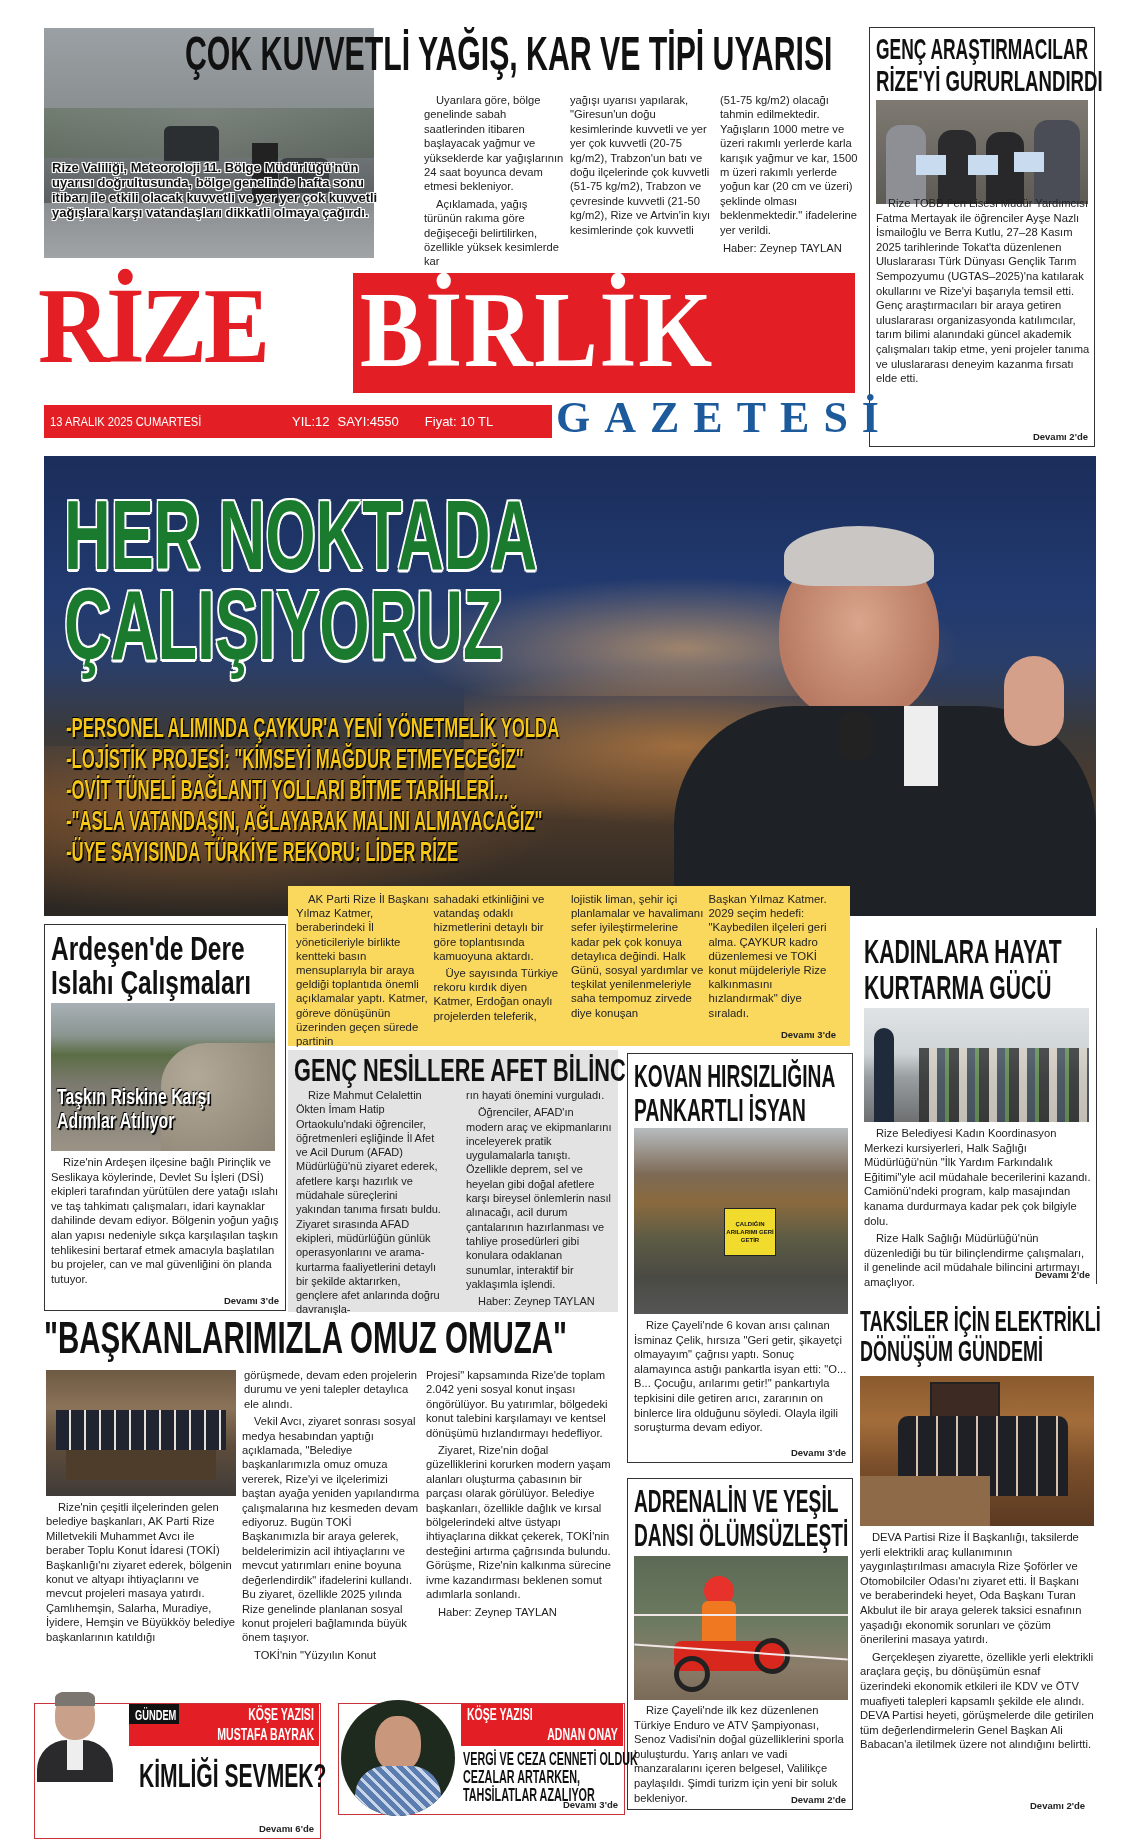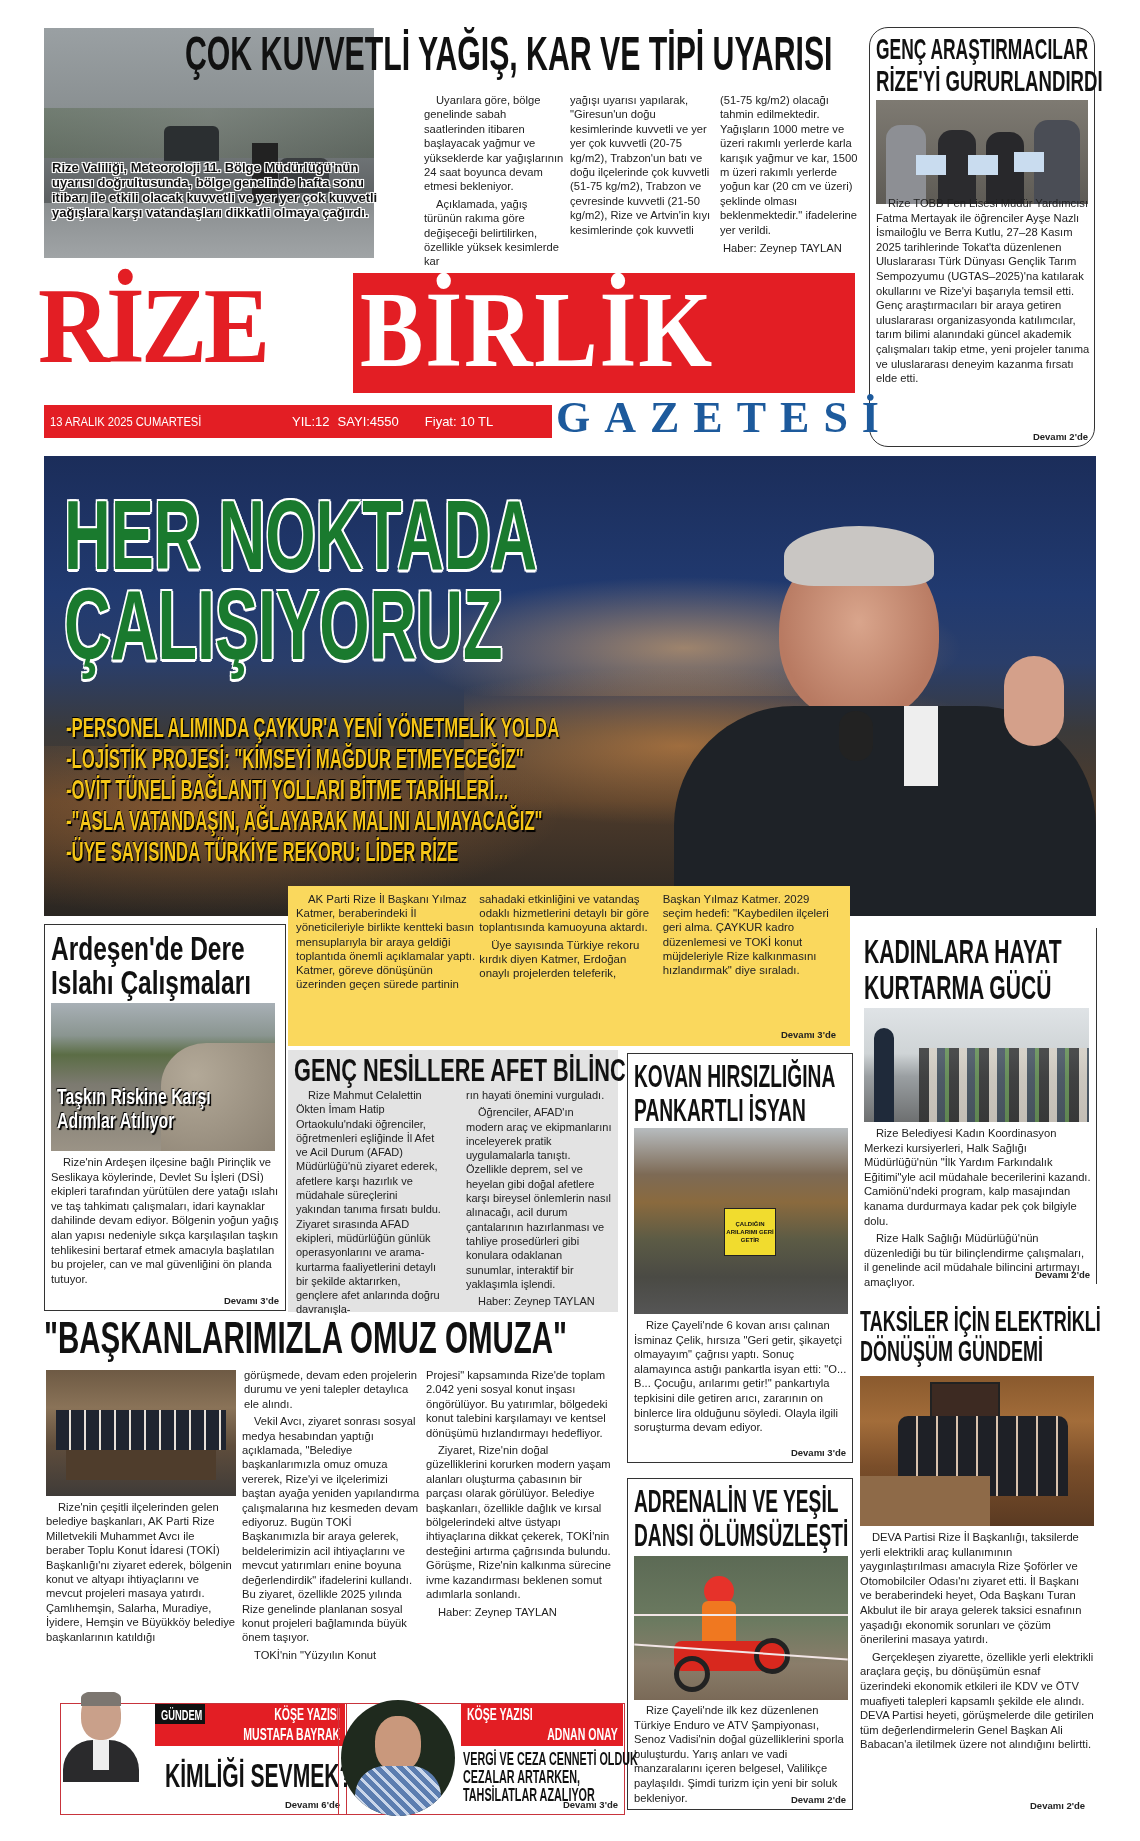--- a/index.html
+++ b/index.html
@@ -33,21 +33,21 @@
   <p>Açıklamada, yağış türünün rakıma göre değişeceği belirtilirken, özellikle yüksek kesimlerde kar</p>
 </div>
 <div class="abs txt" style="left:570px;top:93px;width:142px;">
   <div>yağışı uyarısı yapılarak, "Giresun'un doğu kesimlerinde kuvvetli ve yer yer çok kuvvetli (20-75 kg/m2), Trabzon'un batı ve doğu ilçelerinde çok kuvvetli (51-75 kg/m2), Trabzon ve çevresinde kuvvetli (21-50 kg/m2), Rize ve Artvin'in kıyı kesimlerinde çok kuvvetli</div>
 </div>
 <div class="abs txt" style="left:720px;top:93px;width:142px;">
   <div>(51-75 kg/m2) olacağı tahmin edilmektedir. Yağışların 1000 metre ve üzeri rakımlı yerlerde karla karışık yağmur ve kar, 1500 m üzeri rakımlı yerlerde yoğun kar (20 cm ve üzeri) şeklinde olması beklenmektedir." ifadelerine yer verildi.</div>
   <div style="margin-top:4px;padding-left:3px;">Haber: Zeynep TAYLAN</div>
 </div>
 
-<div class="box" style="left:869px;top:27px;width:226px;height:420px;border-radius:19px;">
+<div class="box" style="left:869px;top:27px;width:226px;height:420px;">
   <div class="hl" style="position:absolute;left:6px;top:6px;font-size:30px;transform:scaleX(0.58);">GENÇ ARAŞTIRMACILAR</div>
   <div class="hl" style="position:absolute;left:6px;top:38px;font-size:30px;transform:scaleX(0.62);">RİZE'Yİ GURURLANDIRDI</div>
   <div class="photo" style="left:6px;top:72px;width:212px;height:104px;background:linear-gradient(180deg,#7e7a72,#5e5b55);">
     <div style="position:absolute;left:10px;top:25px;width:40px;height:79px;background:#8d8f94;border-radius:14px 14px 0 0"></div>
     <div style="position:absolute;left:62px;top:30px;width:38px;height:74px;background:#2b2b2e;border-radius:14px 14px 0 0"></div>
     <div style="position:absolute;left:110px;top:32px;width:38px;height:72px;background:#28282b;border-radius:14px 14px 0 0"></div>
     <div style="position:absolute;left:158px;top:20px;width:46px;height:84px;background:#4a4d55;border-radius:14px 14px 0 0"></div>
     <div style="position:absolute;left:40px;top:55px;width:30px;height:20px;background:#c9dcef"></div>
     <div style="position:absolute;left:92px;top:55px;width:30px;height:20px;background:#c9dcef"></div>
     <div style="position:absolute;left:138px;top:52px;width:30px;height:20px;background:#c9dcef"></div>
@@ -95,20 +95,23 @@
 </div>
 
 <div class="abs" style="left:288px;top:886px;width:562px;height:160px;background:#fad85d;padding:6px 8px;">
   <div class="cols txt" style="font-size:11.4px;line-height:14.2px;">
     <div>
         <p>AK Parti Rize İl Başkanı Yılmaz Katmer, beraberindeki İl yöneticileriyle birlikte kentteki basın mensuplarıyla bir araya geldiği toplantıda önemli açıklamalar yaptı. Katmer, göreve dönüşünün üzerinden geçen sürede partinin</p>
       </div>
     <div>
         <p style="text-indent:0">sahadaki etkinliğini ve vatandaş odaklı hizmetlerini detaylı bir göre toplantısında kamuoyuna aktardı.</p>
         <p>Üye sayısında Türkiye rekoru kırdık diyen Katmer, Erdoğan onaylı projelerden teleferik,</p>
+      </div>
+    <div>
+        <div>lojistik liman, şehir içi planlamalar ve havalimanı sefer iyileştirmelerine kadar pek çok konuya detaylıca değindi. Halk Günü, sosyal yardımlar ve teşkilat yenilenmeleriyle saha tempomuz zirvede diye konuşan</div>
       </div>
     <div>
         <div>Başkan Yılmaz Katmer. 2029 seçim hedefi: "Kaybedilen ilçeleri geri alma. ÇAYKUR kadro düzenlemesi ve TOKİ konut müjdeleriyle Rize kalkınmasını hızlandırmak" diye sıraladı.</div>
       </div>
   </div>
   <div class="devami" style="right:14px;bottom:6px;">Devamı 3'de</div>
 </div>
 
 <div class="box" style="left:44px;top:924px;width:242px;height:387px;">
   <div class="hl" style="position:absolute;left:6px;top:6px;font-size:34px;transform:scaleX(0.72);">Ardeşen'de Dere</div>
@@ -208,21 +211,21 @@
   <div style="position:absolute;left:70px;top:6px;width:70px;height:40px;background:#3d2a22;border:2px solid #222"></div>
   <div style="position:absolute;left:38px;top:40px;width:170px;height:80px;background:repeating-linear-gradient(90deg,#1e2026 0 18px,#d9c2ad 18px 20px);border-radius:10px 10px 0 0"></div>
   <div style="position:absolute;left:0;top:100px;width:130px;height:50px;background:#8e6a48"></div>
 </div>
 <div class="abs txt" style="left:860px;top:1530px;width:234px;line-height:14.6px;">
   <p>DEVA Partisi Rize İl Başkanlığı, taksilerde yerli elektrikli araç kullanımının yaygınlaştırılması amacıyla Rize Şoförler ve Otomobilciler Odası'nı ziyaret etti. İl Başkanı ve beraberindeki heyet, Oda Başkanı Turan Akbulut ile bir araya gelerek taksici esnafının yaşadığı ekonomik sorunları ve çözüm önerilerini masaya yatırdı.</p>
   <p>Gerçekleşen ziyarette, özellikle yerli elektrikli araçlara geçiş, bu dönüşümün esnaf üzerindeki ekonomik etkileri ile KDV ve ÖTV muafiyeti talepleri kapsamlı şekilde ele alındı. DEVA Partisi heyeti, görüşmelerde dile getirilen tüm değerlendirmelerin Genel Başkan Ali Babacan'a iletilmek üzere not alındığını belirtti.</p>
 </div>
 <div class="devami" style="left:1030px;top:1800px;">Devamı 2'de</div>
 
-<div class="abs" style="left:60px;top:1703px;width:287px;height:112px;border:1.5px solid #c8343c;">
+<div class="abs" style="left:34px;top:1703px;width:287px;height:136px;border:1.5px solid #c8343c;">
   <div class="photo" style="left:2px;top:-12px;width:76px;height:90px;">
     <div style="position:absolute;left:18px;top:0;width:40px;height:48px;background:#c9a08a;border-radius:45%"></div>
     <div style="position:absolute;left:18px;top:-2px;width:40px;height:16px;background:#7c7670;border-radius:50% 50% 0 0"></div>
     <div style="position:absolute;left:0;top:48px;width:76px;height:42px;background:#2a2a2c;border-radius:30px 30px 0 0"></div>
     <div style="position:absolute;left:30px;top:48px;width:16px;height:30px;background:#eee"></div>
   </div>
   <div class="abs" style="left:94px;top:0;width:50px;height:20px;background:#111;"></div>
   <div class="abs" style="left:100px;top:2px;color:#fff;font-weight:bold;font-size:15px;transform:scaleX(0.62);transform-origin:left top;white-space:nowrap;">GÜNDEM</div>
   <div class="abs" style="left:94px;top:20px;width:190px;height:22px;background:#e31e24;"></div>
   <div class="abs" style="left:144px;top:0;width:140px;height:20px;background:#e31e24;"></div>

